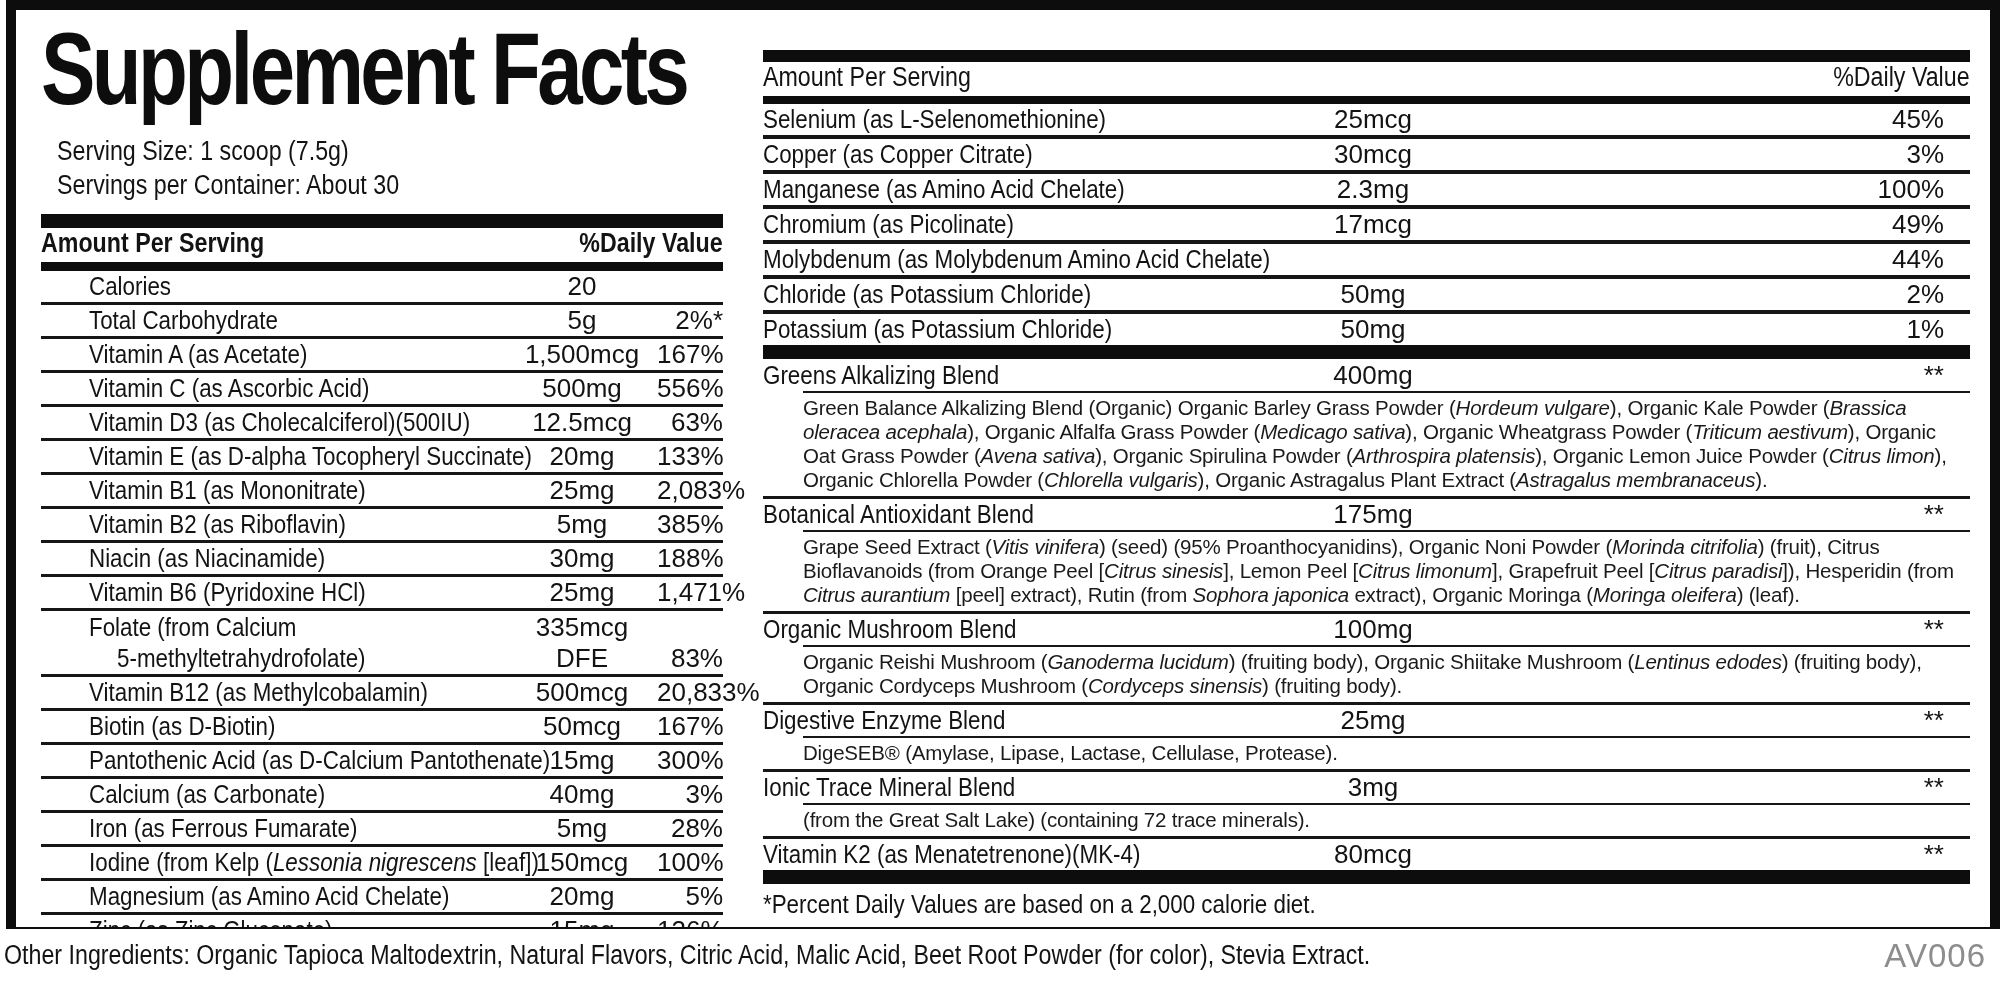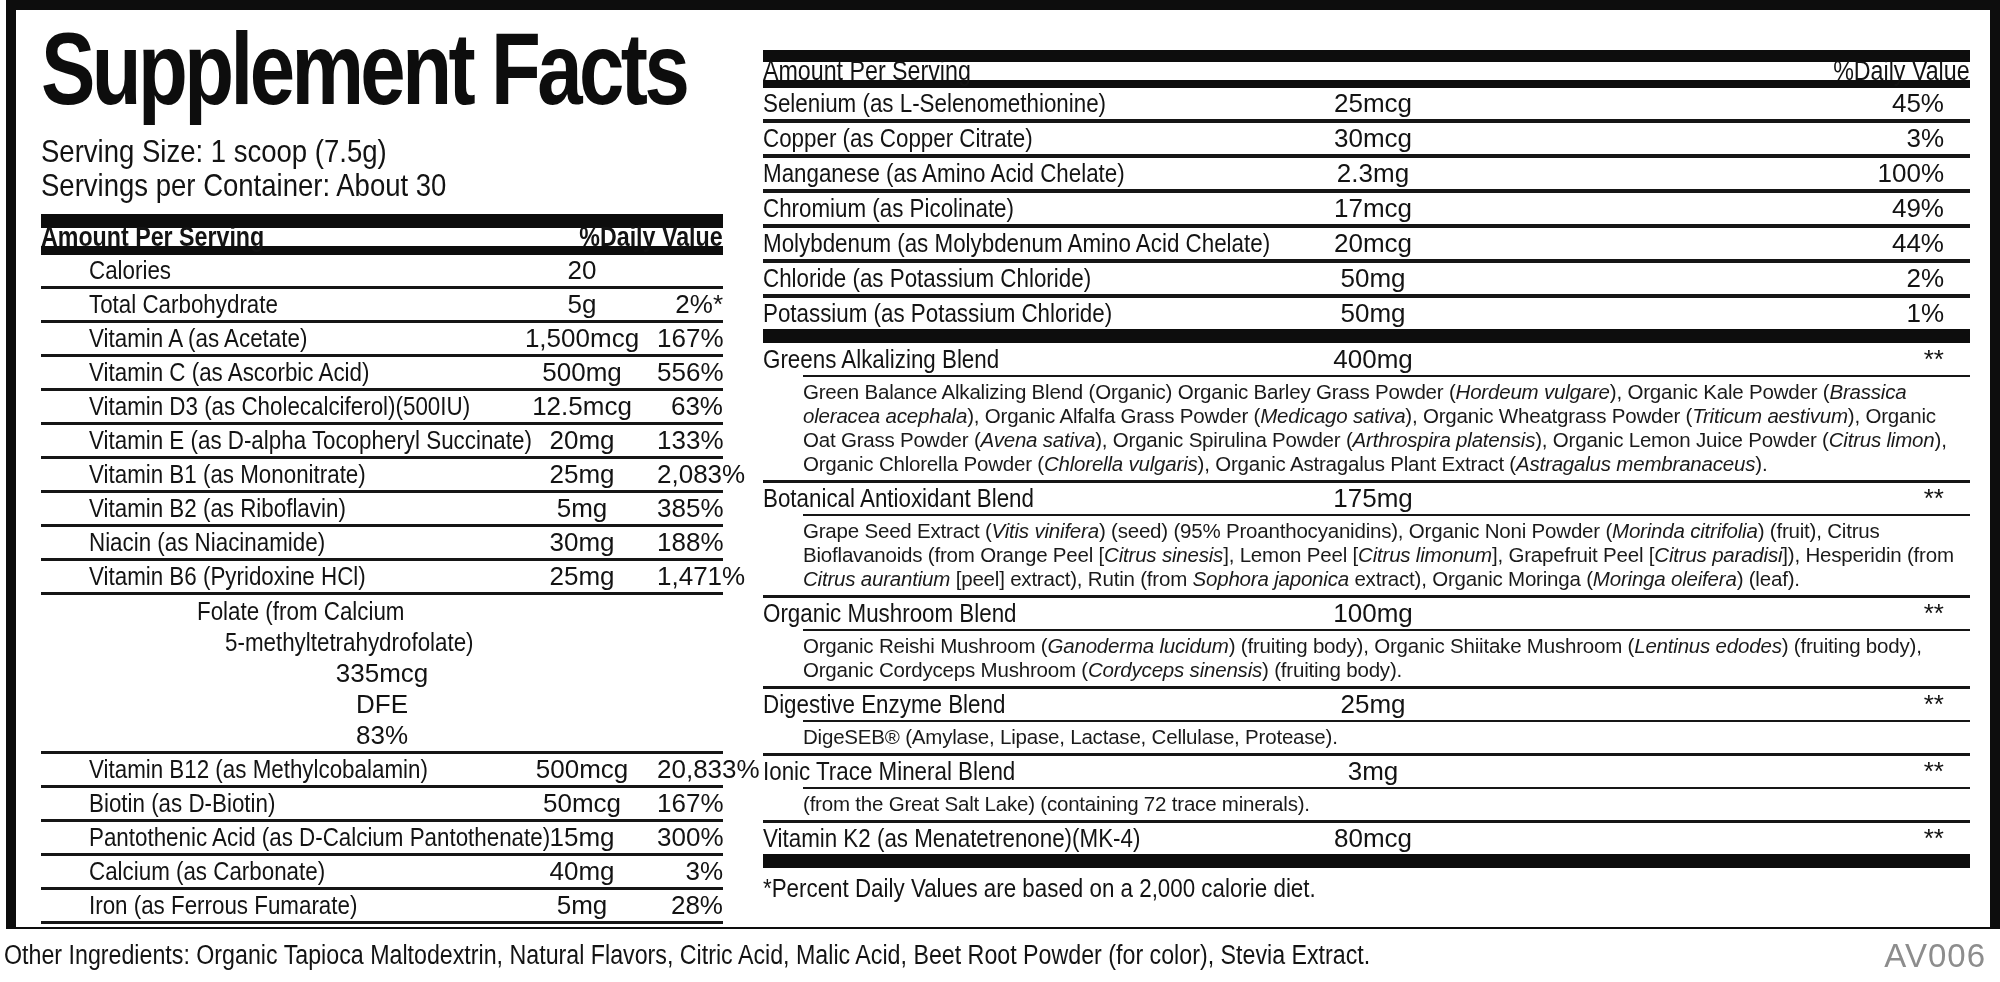--- a/index.html
+++ b/index.html
@@ -22,32 +22,32 @@
   .col-left{width:682px;flex:none;}
   .col-right{flex:1;margin-left:40px;display:flex;flex-direction:column;min-width:0;}
   
   .cond{display:inline-block;transform:scaleX(.86);transform-origin:0 50%;white-space:nowrap;}
   .cond-r{display:inline-block;transform:scaleX(.86);transform-origin:100% 50%;white-space:nowrap;}
   
   .title{
     font-size:102px;font-weight:bold;letter-spacing:-4.5px;line-height:1;
     margin:8px 0 14px 0;transform:scaleX(.8);transform-origin:0 0;white-space:nowrap;color:#0d0d0d;
   }
-  .serving{font-size:32px;line-height:34px;}
+  .serving{font-size:27px;line-height:34px;margin-left:16px;}
   
   .bar{background:#0d0d0d;flex:none;}
   .h14{height:14px}.h12{height:12px}.h9{height:9px}.h8{height:8px}
   .mt12{margin-top:12px}
   .mt-top{margin-top:40px}
   
-  .hdr{display:flex;justify-content:space-between;align-items:center;height:18px;font-size:27px;flex:none;}
+  .hdr{display:flex;justify-content:space-between;align-items:flex-start;height:34px;font-size:27px;flex:none;}
   .col-left .hdr{font-weight:bold;}
   
   .row{display:flex;align-items:center;min-height:30px;font-size:26px;flex:none;}
-  .row-2l{align-items:center;padding-top:1px;flex-direction:column;}
+  .row-2l{align-items:flex-end;padding-top:1px;}
   .tbody-left .row + .row{border-top:3px solid #161616;}
   .minerals .row{min-height:29px;}
   .minerals .row + .row{border-top:4px solid #161616;align-items:center;}
   .col-left .name{width:418px;flex:none;margin-left:48px;}
   .col-left .amt{width:150px;text-align:center;flex:none;}
   .col-left .dv{flex:1;text-align:right;}
   .col-right .name{width:480px;flex:none;}
   .col-right .amt{width:260px;text-align:center;flex:none;}
   .col-right .dv{flex:1;text-align:right;padding-right:26px;}
   .name2{padding-left:28px;}
@@ -214,21 +214,20 @@
               <span class="amt">2.3mg</span>
               <span class="dv">100%</span>
             </div>
           <div class="row">
               <span class="name"><span class="cond">Chromium (as Picolinate)</span></span>
               <span class="amt">17mcg</span>
               <span class="dv">49%</span>
             </div>
           <div class="row">
               <span class="name"><span class="cond">Molybdenum (as Molybdenum Amino Acid Chelate)</span></span>
-              <span class="amt">20mcg</span>
               <span class="dv">44%</span>
             </div>
           <div class="row">
               <span class="name"><span class="cond">Chloride (as Potassium Chloride)</span></span>
               <span class="amt">50mg</span>
               <span class="dv">2%</span>
             </div>
           <div class="row">
               <span class="name"><span class="cond">Potassium (as Potassium Chloride)</span></span>
               <span class="amt">50mg</span>

